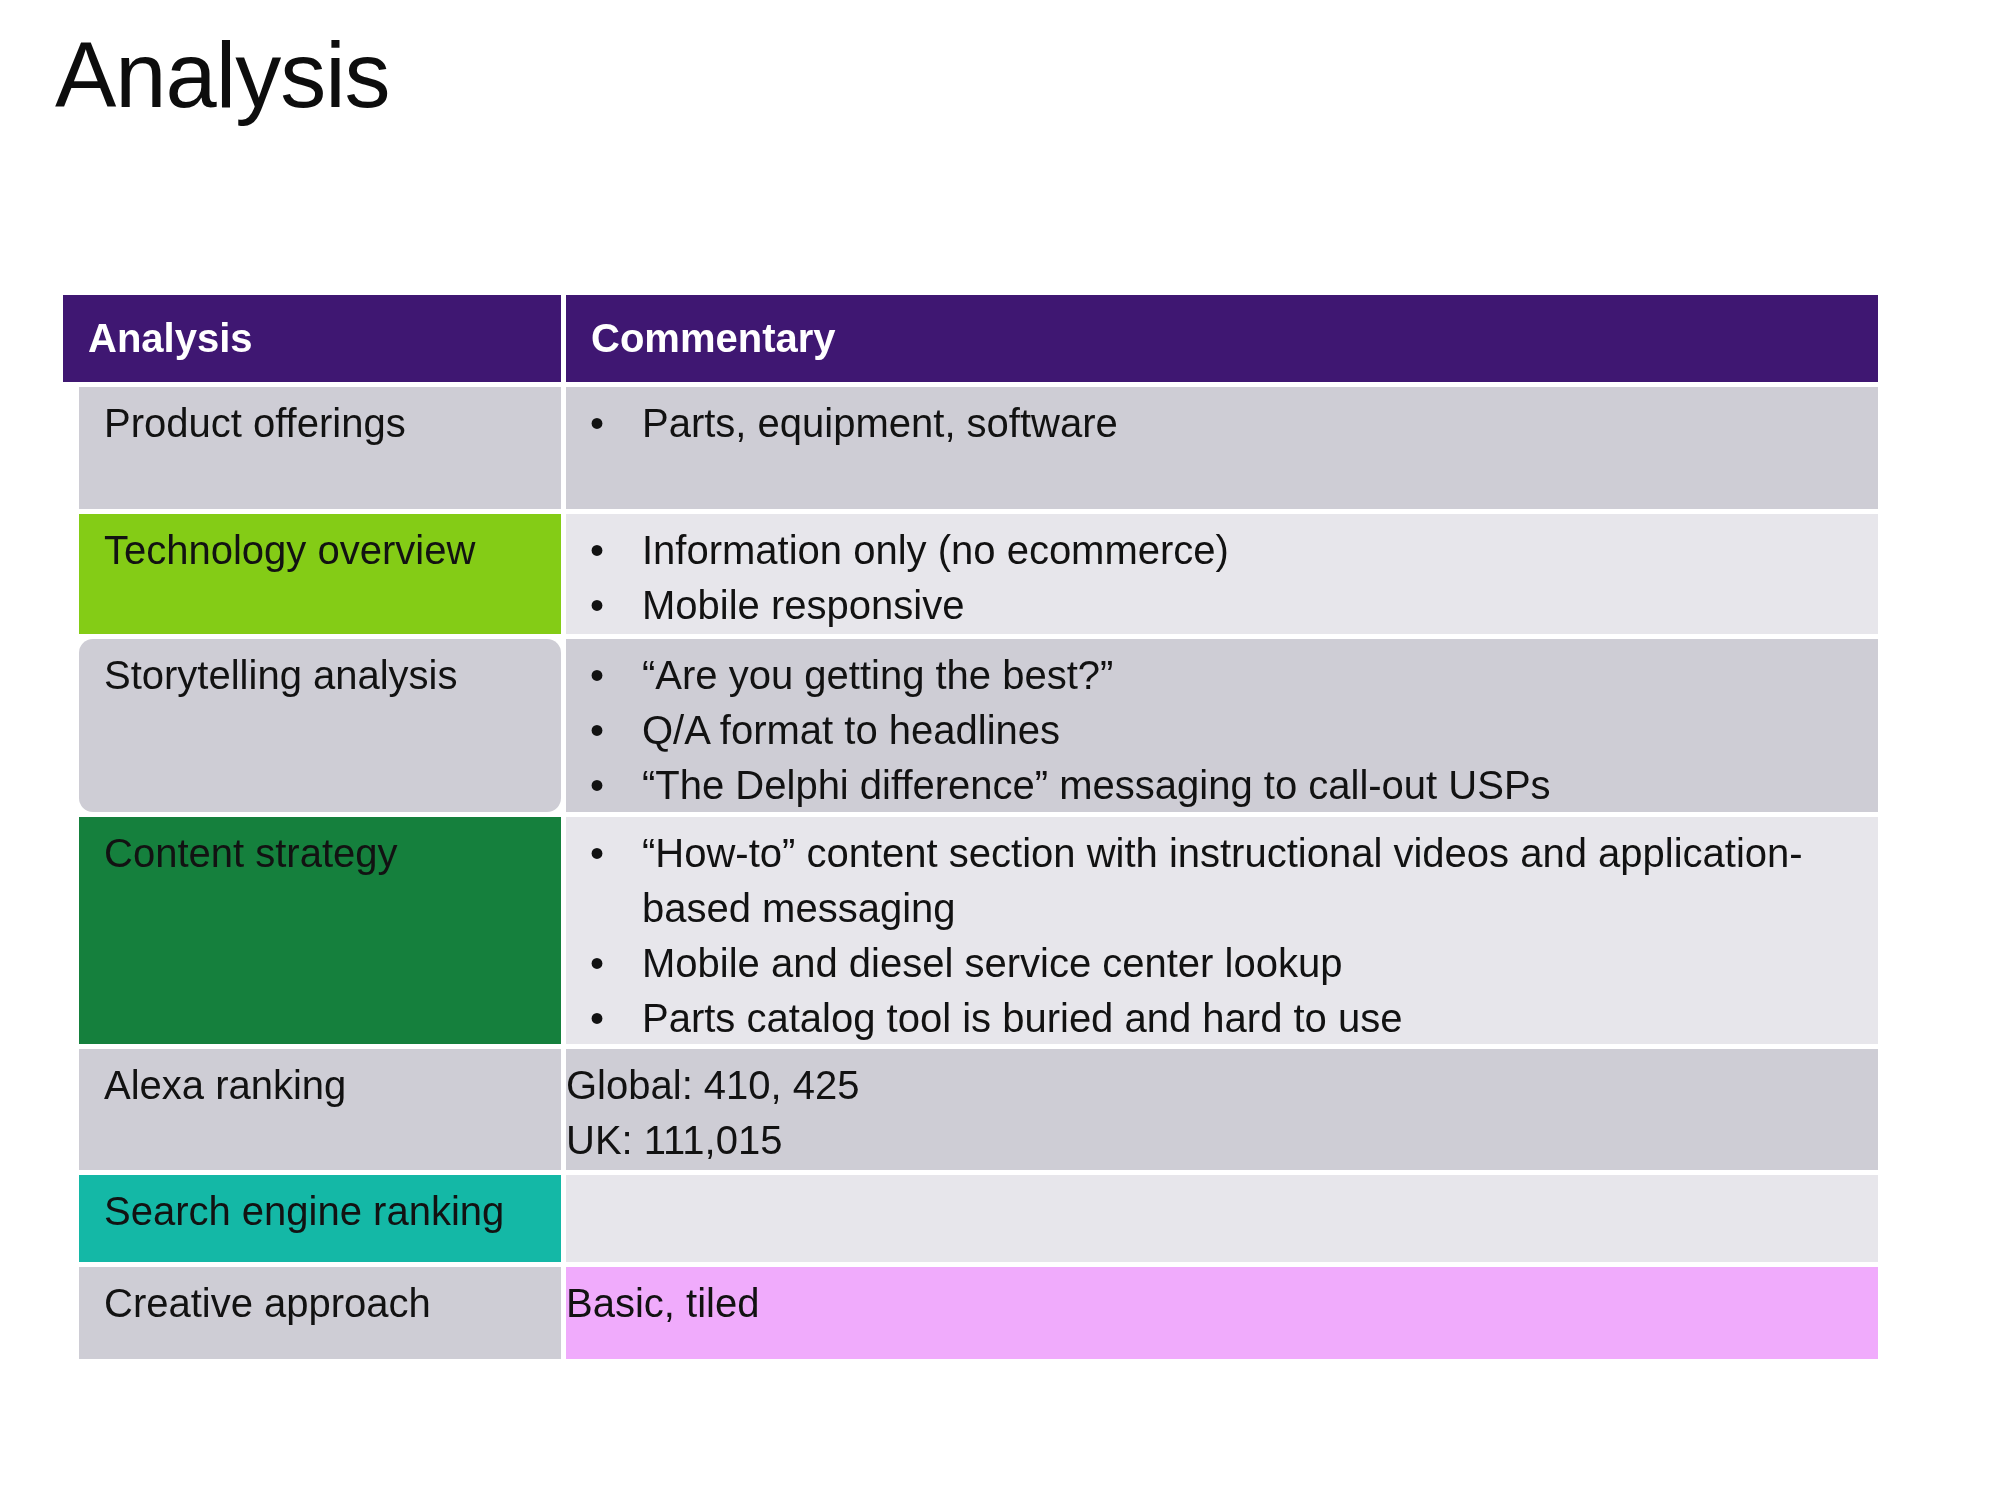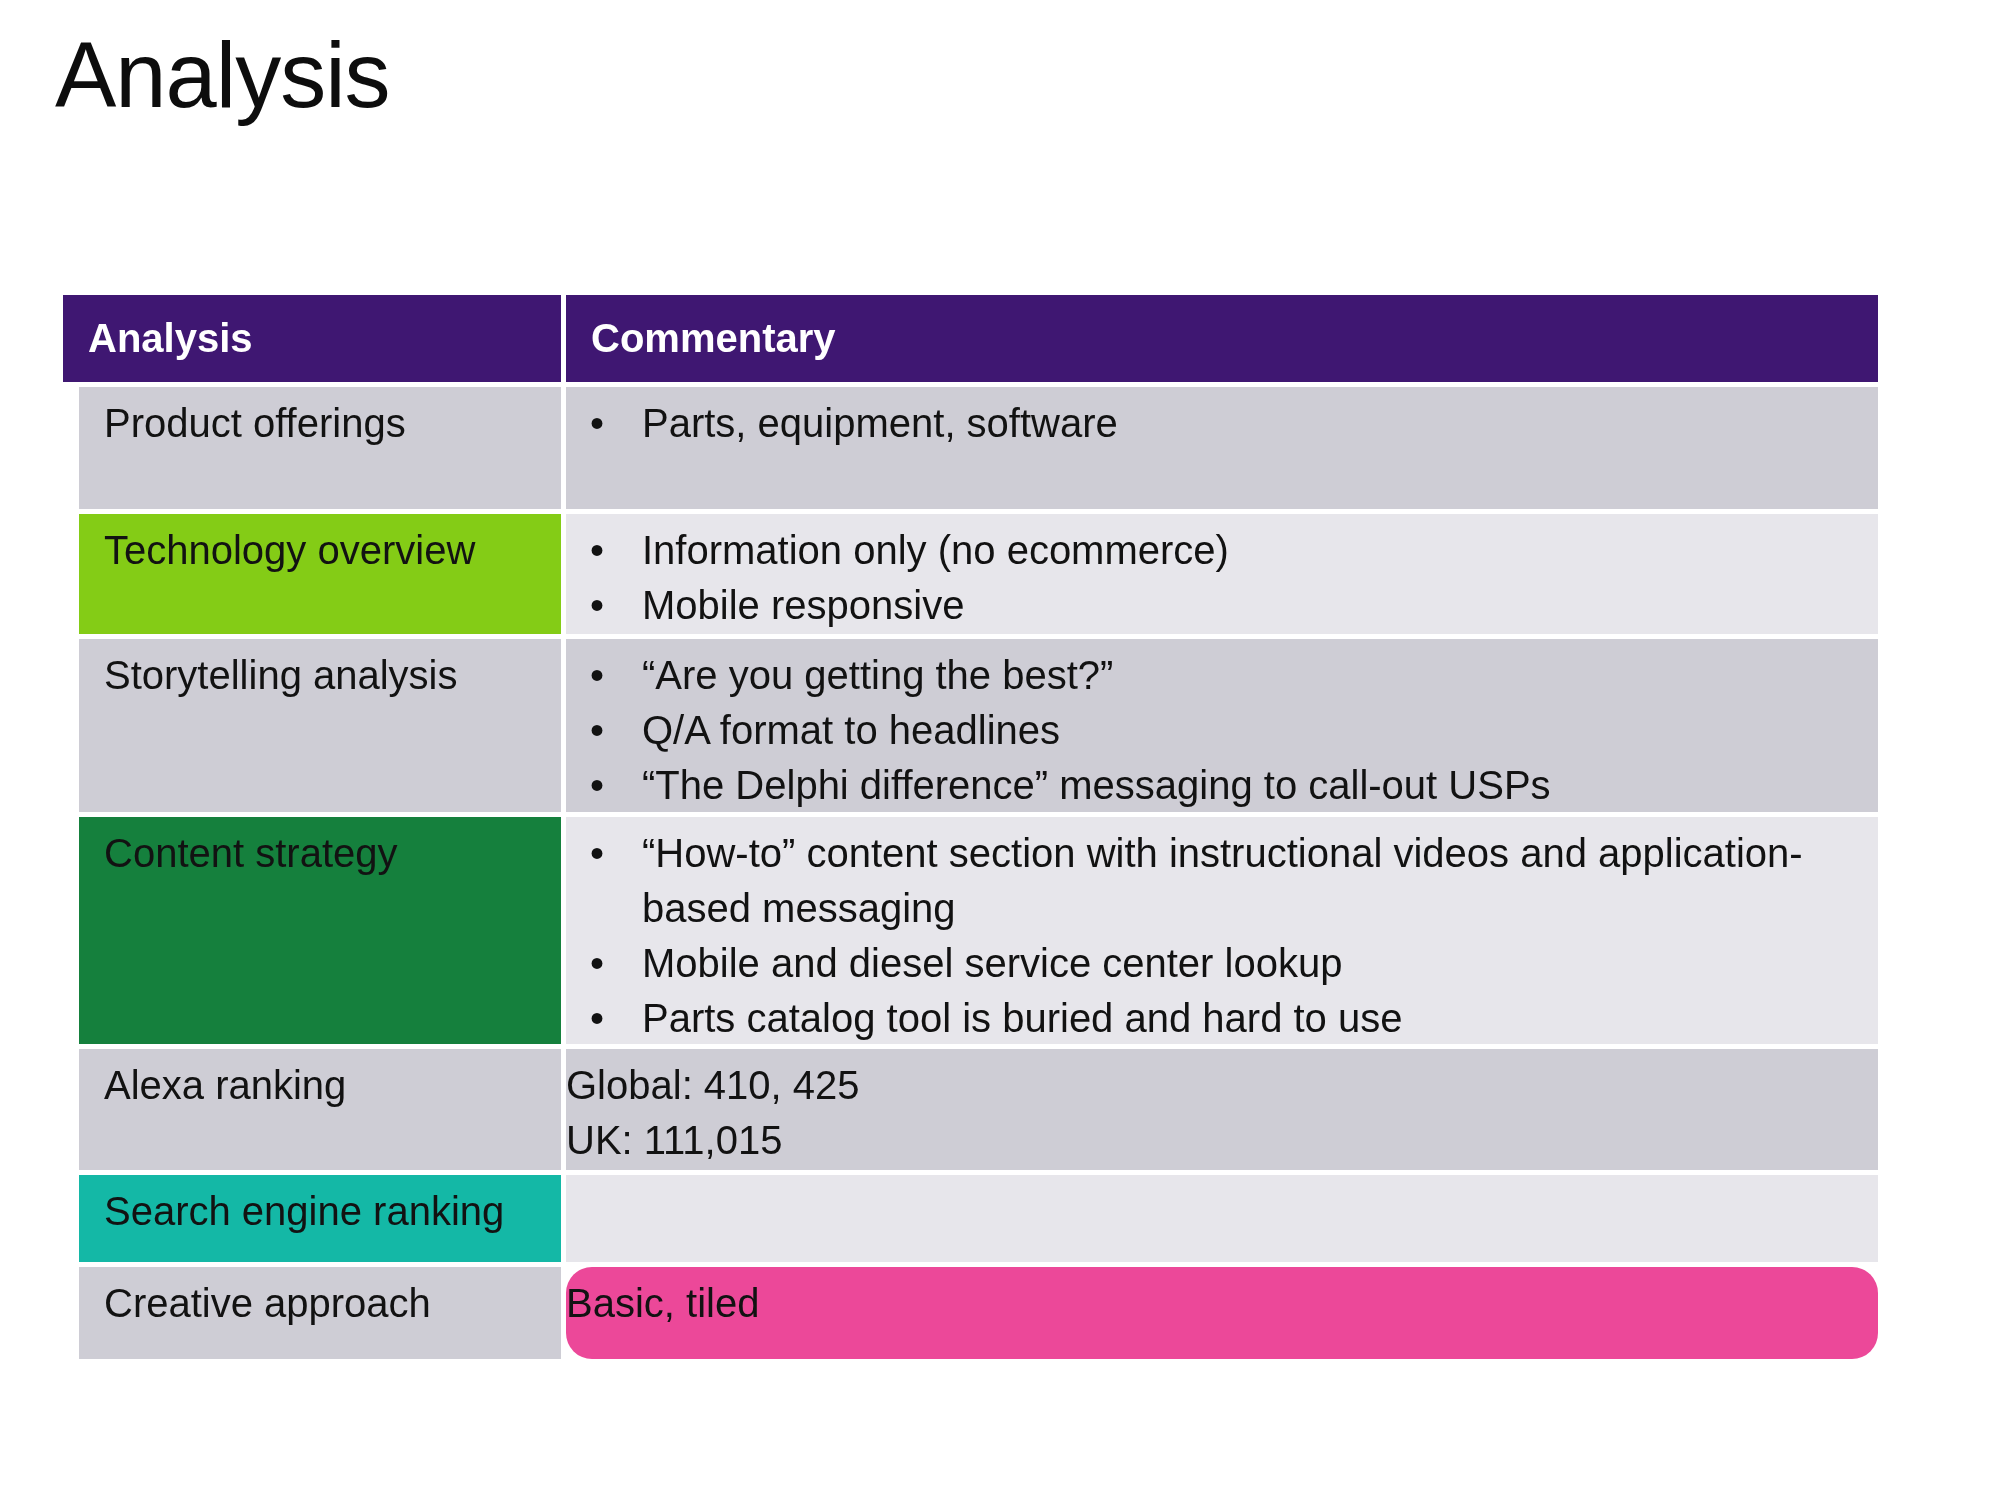--- a/index.html
+++ b/index.html
@@ -90,21 +90,21 @@
     <div class="cell comm-cell" style="background: rgb(231, 230, 235); color: rgb(18, 18, 18);">
       <div class="bullet-line">
         <span class="bullet-glyph">•</span>
         <span class="bullet-text">Information only (no ecommerce)</span>
       </div>
       <div class="bullet-line">
         <span class="bullet-glyph">•</span>
         <span class="bullet-text">Mobile responsive</span>
       </div>
     </div>
-    <div class="cell label-cell" style="background: rgb(206, 205, 213); color: rgb(18, 18, 18);">Storytelling analysis</div>
+    <div class="cell label-cell" style="background: rgb(206, 205, 213); color: rgb(18, 18, 18); border-radius: 14px;">Storytelling analysis</div>
     <div class="cell comm-cell" style="background: rgb(206, 205, 213); color: rgb(18, 18, 18);">
       <div class="bullet-line">
         <span class="bullet-glyph">•</span>
         <span class="bullet-text">“Are you getting the best?”</span>
       </div>
       <div class="bullet-line">
         <span class="bullet-glyph">•</span>
         <span class="bullet-text">Q/A format to headlines</span>
       </div>
       <div class="bullet-line">
@@ -128,16 +128,16 @@
       </div>
     </div>
     <div class="cell label-cell" style="background: rgb(206, 205, 213); color: rgb(18, 18, 18);">Alexa ranking</div>
     <div class="cell comm-cell" style="background: rgb(206, 205, 213); color: rgb(18, 18, 18);">
       <div class="plain-line">Global: 410, 425</div>
       <div class="plain-line">UK: 111,015</div>
     </div>
     <div class="cell label-cell" style="background: #14b8a6; color: rgb(18, 18, 18);">Search engine ranking</div>
     <div class="cell comm-cell" style="background: rgb(231, 230, 235); color: rgb(18, 18, 18);"></div>
     <div class="cell label-cell" style="background: rgb(206, 205, 213); color: rgb(18, 18, 18);">Creative approach</div>
-    <div class="cell comm-cell" style="background: #ec4899; color: rgb(18, 18, 18); border-radius: 26px;">
+    <div class="cell comm-cell" style="background: #f0abfc; color: rgb(18, 18, 18);">
       <div class="plain-line">Basic, tiled</div>
     </div>
   </div>
 
 </body></html>

